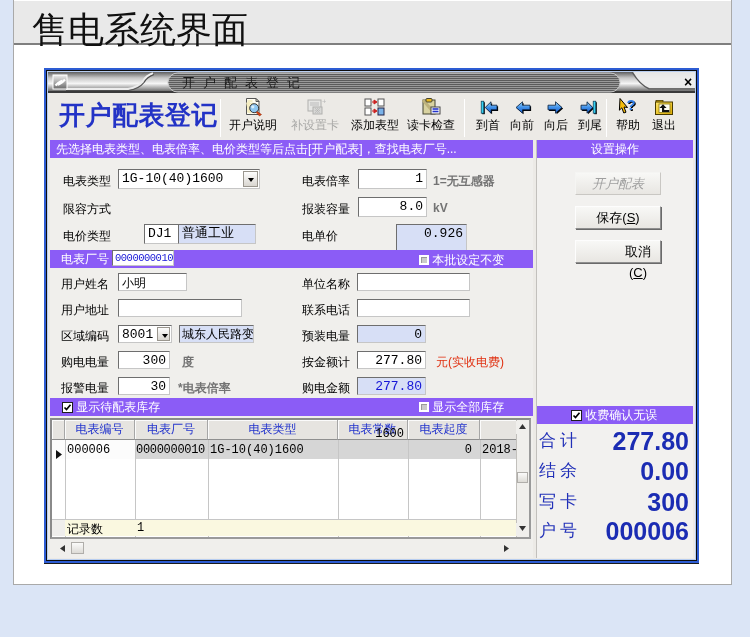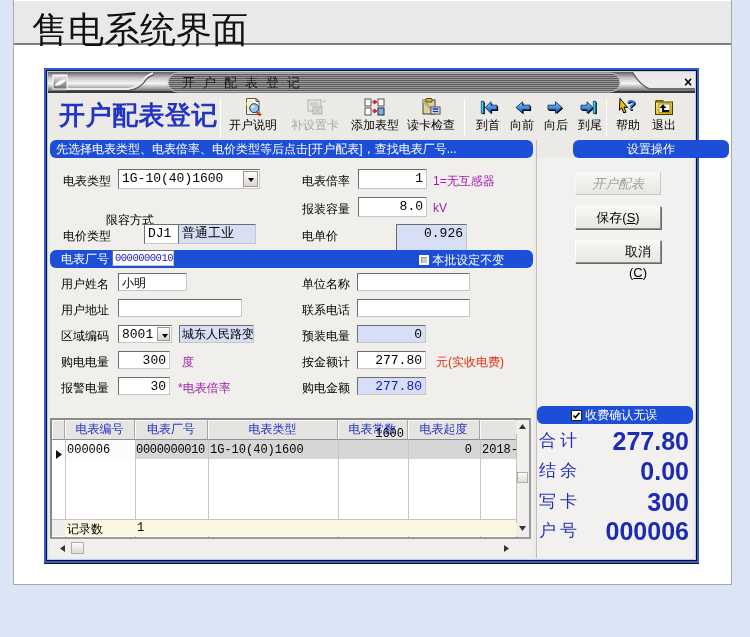--- a/index.html
+++ b/index.html
@@ -10,26 +10,26 @@
 .win{position:absolute;left:44px;top:68px;width:655px;height:495px;border:2px solid #2d5cd3;background:#000;box-shadow:0 1px 0 #1a1a1a;}
 .win2{position:absolute;inset:0;border:1px solid #0c0c0c;}
 .win3{position:absolute;inset:0;border:1px solid #b7cdf0;background:#eceae6;}
 
 .tbtn{position:absolute;top:26px;width:60px;height:42px;text-align:center;font-size:12px;color:#000;}
 .tbtn svg{display:block;margin:0 auto 1px auto;}
 .tbtn .lb{display:block;line-height:14px;letter-spacing:0px;}
 .tsep{position:absolute;top:27px;width:1px;height:38px;background:#b9b6b0;border-right:1px solid #fff;}
 .bigtitle{position:absolute;left:11px;top:26px;font-size:26px;font-weight:bold;color:#2333c6;font-family:"Liberation Serif",serif;letter-spacing:0.5px;white-space:nowrap;}
 
-.mbar{position:absolute;height:18px;background:#1d4ed8;color:#fff;font-size:12px;line-height:18px;overflow:hidden;white-space:nowrap;border-radius:6px;}
+.mbar{position:absolute;height:18px;background:#8b5cf6;color:#fff;font-size:12px;line-height:18px;overflow:hidden;white-space:nowrap;}
 
 .mainp{position:absolute;left:2px;top:86px;width:483px;height:400px;background:#f0efec;}
 .rightp{position:absolute;left:489px;top:86px;width:156px;height:400px;background:#f2f1ef;}
 .lbl{position:absolute;font-size:12px;color:#000;white-space:nowrap;}
-.blue{color:#a21caf;}
+.blue{color:#737373;font-weight:bold;}
 .red{color:#e03010;}
 .inp{position:absolute;background:#fff;border:1px solid #888;border-top-color:#6e6e6e;border-left-color:#6e6e6e;border-bottom-color:#c6c6c6;border-right-color:#c6c6c6;font-size:13px;font-family:"Liberation Mono",monospace;color:#000;line-height:16px;padding:1px 3px;white-space:nowrap;overflow:hidden;}
 .ro{background:#d7dff6;}
 .rt{text-align:right;}
 .combo .ar{position:absolute;right:1px;top:1px;bottom:1px;width:15px;background:linear-gradient(#fdfdfd,#d9d6d0);border:1px solid #9a968e;}
 .combo .ar:after{content:"";position:absolute;left:4px;top:6px;border:3px solid transparent;border-top:4px solid #000;}
 .chk{display:inline-block;width:11px;height:11px;background:#fff;border:1px solid #1a1a1a;vertical-align:-2px;position:relative;}
 .chk.off{width:10px;height:10px;background:#cbcbcb;border:2px solid #fff;box-shadow:inset 1px 1px 0 #9a9a9a;vertical-align:-1px;}
 
 .btn{position:absolute;left:38px;width:86px;height:23px;background:linear-gradient(#f8f8f6,#e8e6e2);border:1px solid #8f8f8f;border-top-color:#fdfdfd;border-left-color:#fdfdfd;box-shadow:1px 1px 0 #6a6a6a;font-size:13px;color:#000;text-align:center;line-height:21px;}
@@ -217,31 +217,31 @@
               <path d="M10 6.2 L13.6 10 L11.2 10 L11.2 12 L16.3 12 L16.3 14 L9 14 L9 10 L6.4 10 Z" fill="#111"></path>
             </svg>
       <span class="lb">退出</span>
           </div>
     <div class="tsep" style="left:172px;"></div>
     <div class="tsep" style="left:416px;"></div>
     <div class="tsep" style="left:558px;"></div>
   </div>
 
   <div class="mbar" style="left:2px;top:68px;width:483px;padding-left:6px;">先选择电表类型、电表倍率、电价类型等后点击[开户配表]，查找电表厂号...</div>
-  <div class="mbar" style="left:489px;top:68px;width:156px;text-align:center;margin-left:36px;">设置操作</div>
+  <div class="mbar" style="left:489px;top:68px;width:156px;text-align:center;">设置操作</div>
         <div class="abs" style="left:488px;top:68px;width:1px;height:418px;background:#c2c0bc;"></div>
 
   <div class="mainp" id="mainp">
 
     <div class="lbl" style="left:13px;top:15px;">电表类型</div>
     <div class="inp combo" style="left:68px;top:11px;width:142px;height:20px;">1G-10(40)1600<span class="ar"></span></div>
     <div class="lbl" style="left:252px;top:15px;">电表倍率</div>
     <div class="inp rt" style="left:308px;top:11px;width:69px;height:20px;">1</div>
     <div class="lbl blue" style="left:383px;top:15px;">1=无互感器</div>
-    <div class="lbl" style="left:13px;top:54px;margin-left:43px;">限容方式</div>
+    <div class="lbl" style="left:13px;top:43px;">限容方式</div>
     <div class="lbl" style="left:252px;top:43px;">报装容量</div>
     <div class="inp rt" style="left:308px;top:39px;width:69px;height:20px;">8.0</div>
     <div class="lbl blue" style="left:383px;top:43px;">kV</div>
     <div class="lbl" style="left:13px;top:70px;">电价类型</div>
     <div class="inp combo" style="left:68px;top:66px;width:55px;height:20px;margin-left:26px;">DJ1<span class="ar"></span></div>
     <div class="inp ro" style="left:128px;top:66px;width:78px;height:20px;">普通工业</div>
     <div class="lbl" style="left:252px;top:70px;">电单价</div>
     <div class="inp ro rt" style="left:306px;top:66px;width:71px;height:32px;margin-left:40px;">0.926</div>
 
     <div class="mbar" style="left:0;top:92px;width:483px;padding-left:11px;">电表厂号</div>
@@ -266,20 +266,24 @@
     <div class="lbl blue" style="left:132px;top:196px;">度</div>
     <div class="lbl" style="left:252px;top:196px;">按金额计</div>
     <div class="inp rt" style="left:307px;top:193px;width:69px;height:18px;">277.80</div>
     <div class="lbl red" style="left:386px;top:196px;">元(实收电费)</div>
     <div class="lbl" style="left:11px;top:222px;">报警电量</div>
     <div class="inp rt" style="left:68px;top:219px;width:52px;height:18px;">30</div>
     <div class="lbl blue" style="left:128px;top:222px;">*电表倍率</div>
     <div class="lbl" style="left:252px;top:222px;">购电金额</div>
     <div class="inp ro rt" style="left:307px;top:219px;width:69px;height:18px;color:#1616d6;">277.80</div>
 
+    <div class="mbar" style="left:0;top:240px;width:483px;padding-left:12px;"><svg width="11" height="11" style="vertical-align:-2px;">
+              <rect x="0.5" y="0.5" width="10" height="10" fill="#fff" stroke="#1d1d1d"></rect>
+              <path d="M2.5 5.5 L4.5 7.5 L8.5 2.8" stroke="#000" stroke-width="1.7" fill="none"></path>
+            </svg> 显示待配表库存<span style="position:absolute;left:369px;"><span class="chk off"></span> 显示全部库存</span></div>
 
     <div class="grid">
       <div class="gh" style="left:0;width:13px;"></div>
       <div class="gh" style="left:13px;width:70px;">电表编号</div>
       <div class="gh" style="left:83px;width:73px;">电表厂号</div>
       <div class="gh" style="left:156px;width:130px;">电表类型</div>
       <div class="gh" style="left:286px;width:70px;">电表常数</div>
       <div class="gh" style="left:356px;width:72px;">电表起度</div>
       <div class="gh" style="left:428px;width:36px;border-right:none;"></div>
       <div class="abs" style="left:83px;top:20px;width:381px;height:19px;background:#d6d6d6;"></div>

